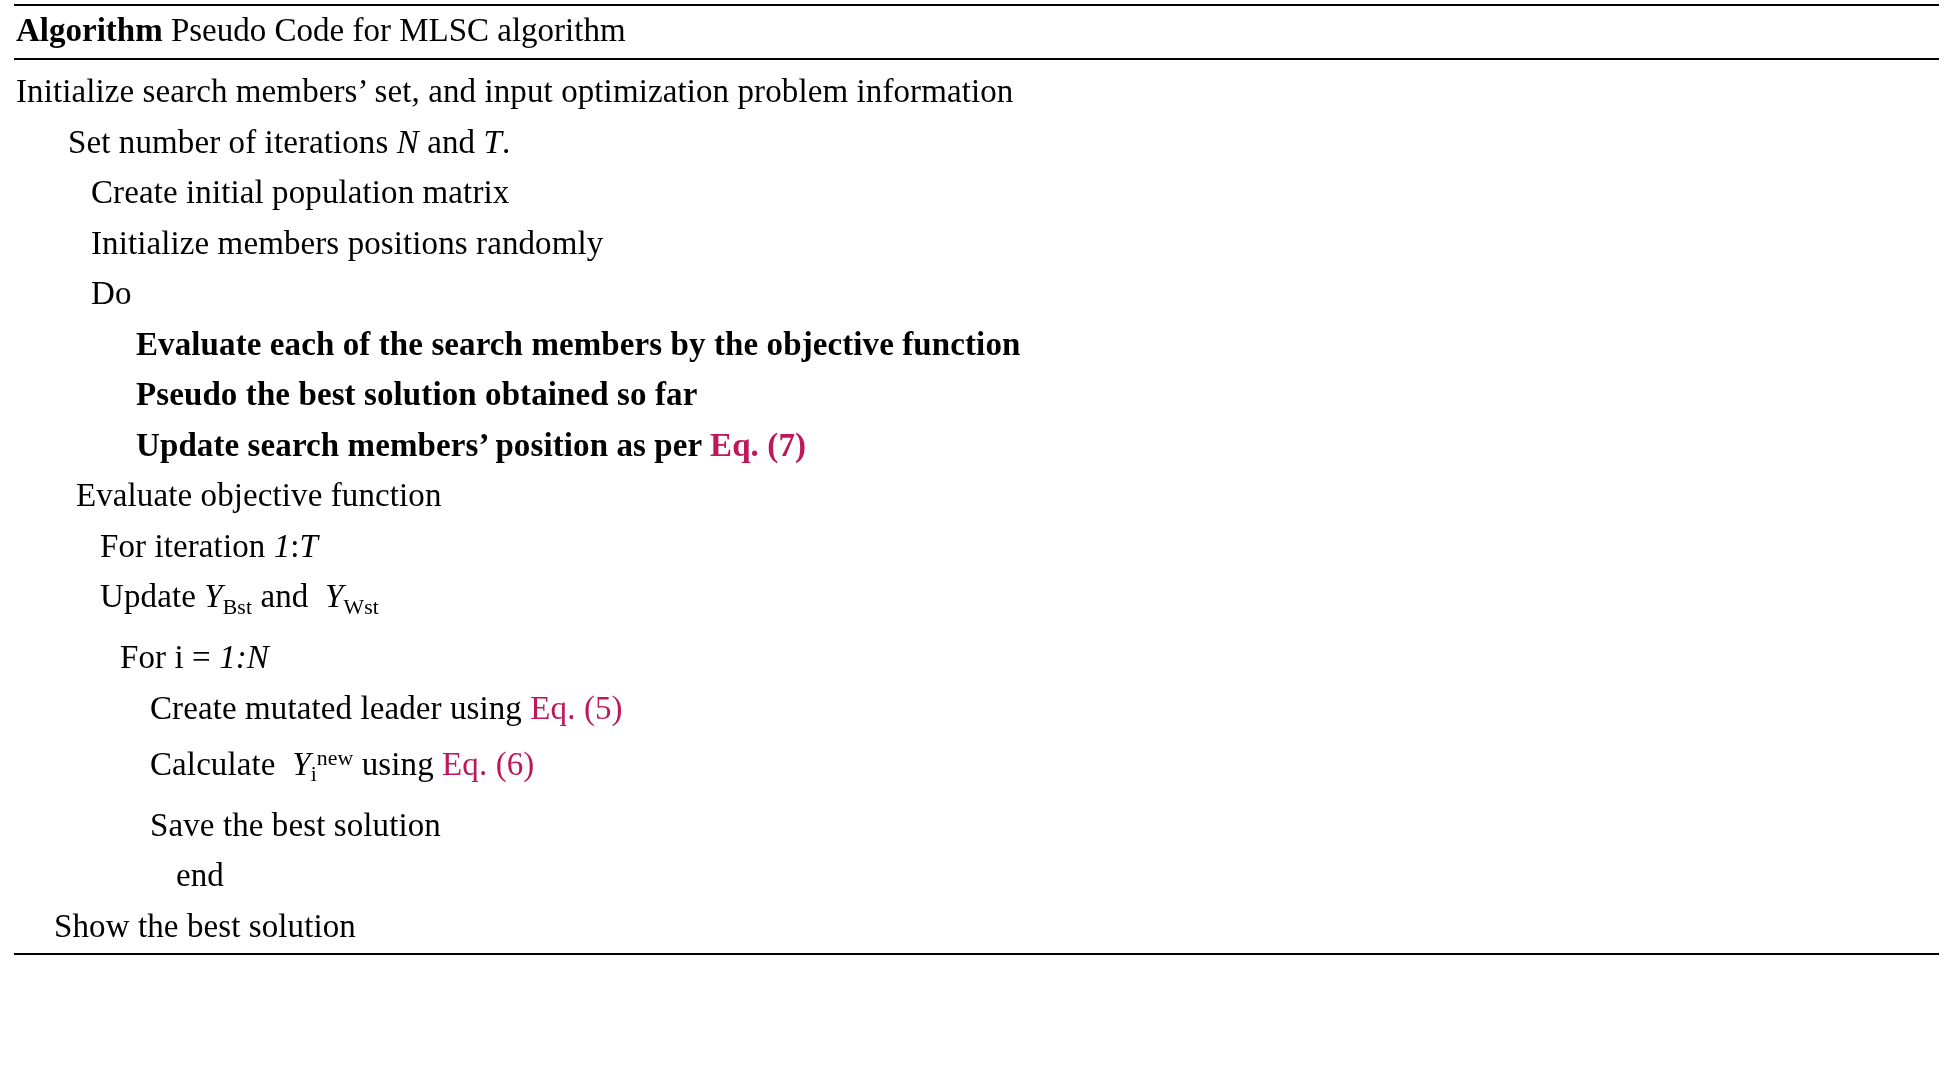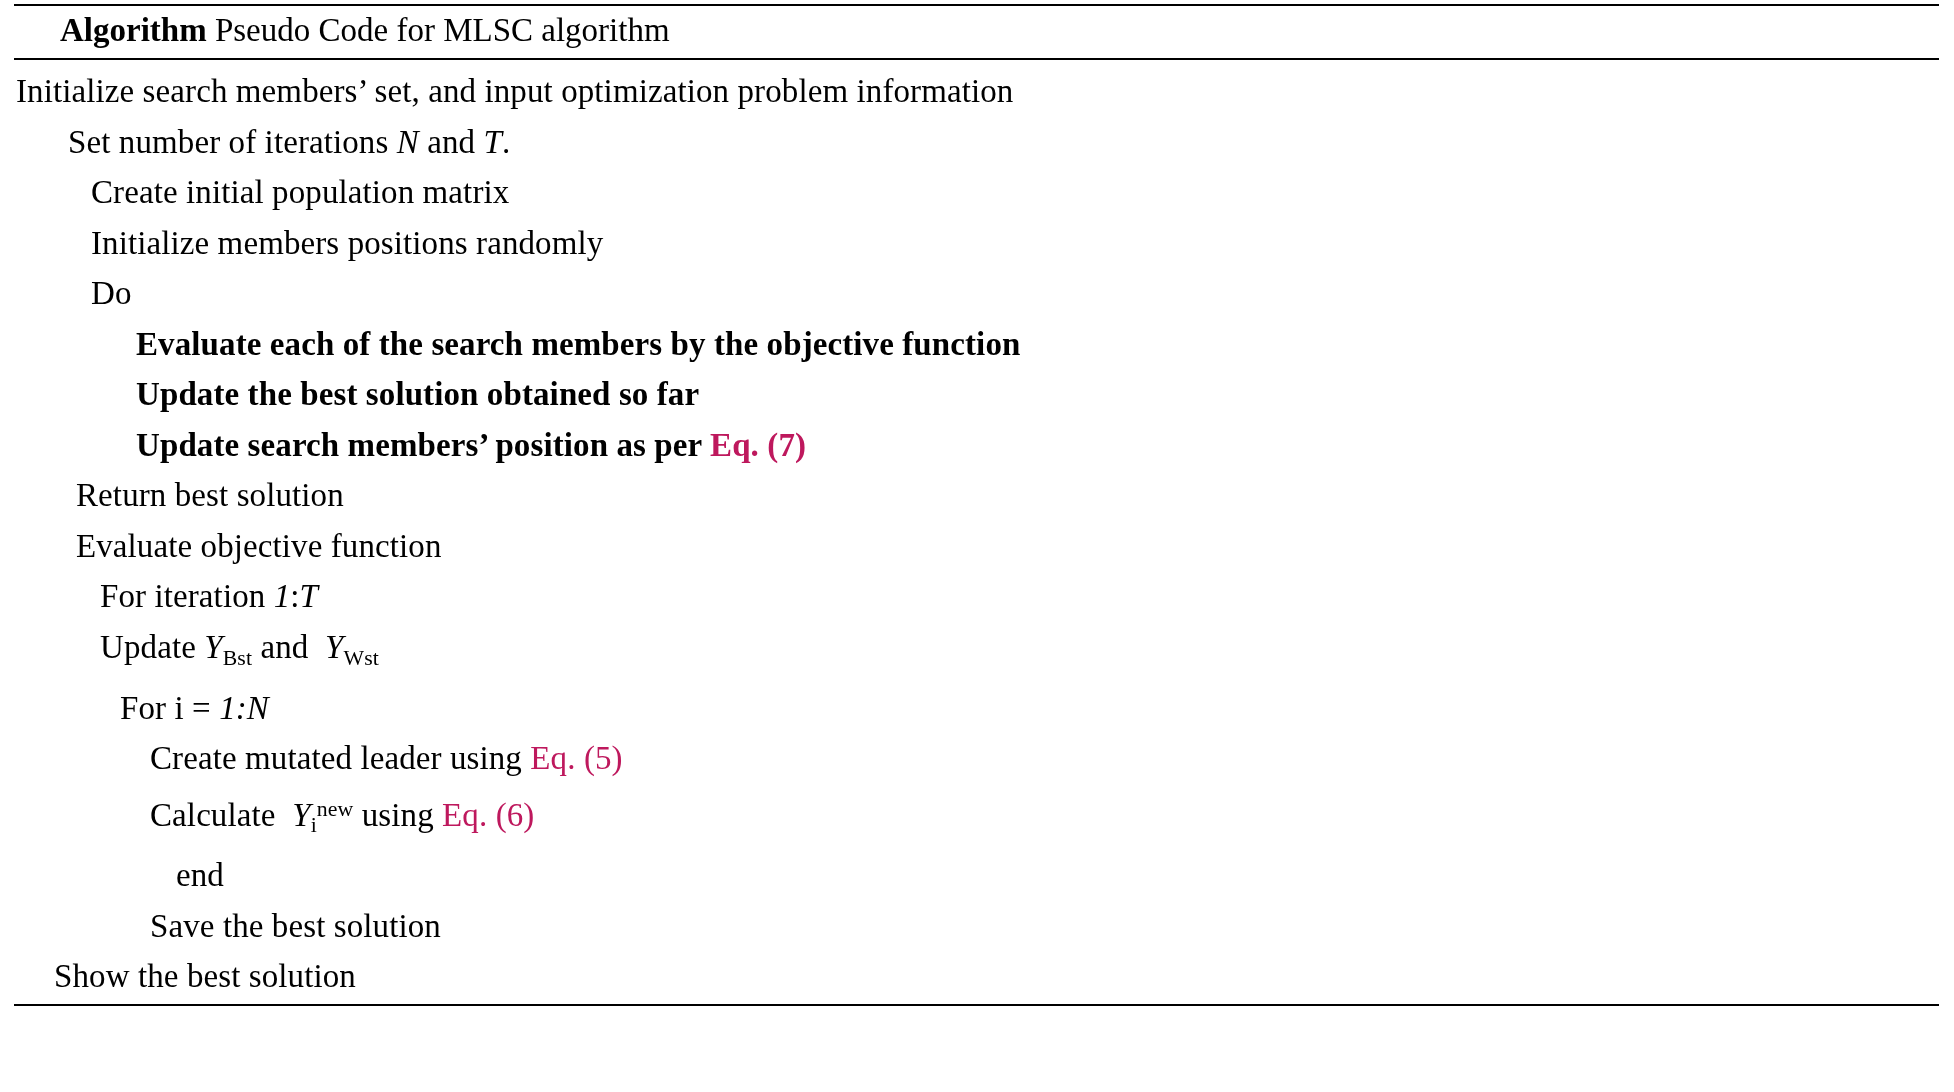--- a/index.html
+++ b/index.html
@@ -30,21 +30,20 @@
     border-top: 2.2px solid #000;
   }
   .caption {
     font-size: 33px;
     line-height: 44px;
     padding: 2px 0 6px 2px;
     white-space: nowrap;
   }
   .caption .kw {
     font-weight: bold;
-    margin-left: 44px;
   }
   .body-lines {
     padding: 6px 0 2px 2px;
   }
   .line {
     font-size: 33px;
     line-height: 50.5px;
     white-space: nowrap;
     letter-spacing: 0.1px;
   }
@@ -82,42 +81,41 @@
     <div class="line i1">Set number of iterations <em class="it">N</em> and <em class="it">T</em>.</div>
 
     <div class="line i2">Create initial population matrix</div>
 
     <div class="line i2">Initialize members positions randomly</div>
 
     <div class="line i2">Do</div>
 
     <div class="line i3">Evaluate each of the search members by the objective function</div>
 
-    <div class="line i3">Update the best solution obtained so far</div>
+    <div class="line i3">Pseudo the best solution obtained so far</div>
 
 
     <div class="line i3">Update search members’ position as per <span class="eq">Eq. (7)</span></div>
 
-    <div class="line i4">Return best solution</div>
 
     <div class="line i4">Evaluate objective function</div>
 
     <div class="line i5">For iteration <em class="it">1</em>:<em class="it">T</em></div>
 
     <div class="line i5">Update <em class="it">Y</em><span class="sub-it">Bst</span> and&nbsp; <em class="it">Y</em><span class="sub-it">Wst</span></div>
 
     <div class="line i6">For i = <em class="it">1:N</em></div>
 
     <div class="line i7">Create mutated leader using <span class="eq">Eq. (5)</span></div>
 
     <div class="line i7">Calculate&nbsp; <em class="it">Y</em><span class="sub-it">i</span><span class="sup-it">new</span> using <span class="eq">Eq. (6)</span></div>
 
+    <div class="line i7">Save the best solution</div>
+
     <div class="line i8">end</div>
-
-    <div class="line i7">Save the best solution</div>
 
     <div class="line i9">Show the best solution</div>
 
   </div>
 
   <hr class="rule rule-thin">
 
 </div>
 
 </body></html>

